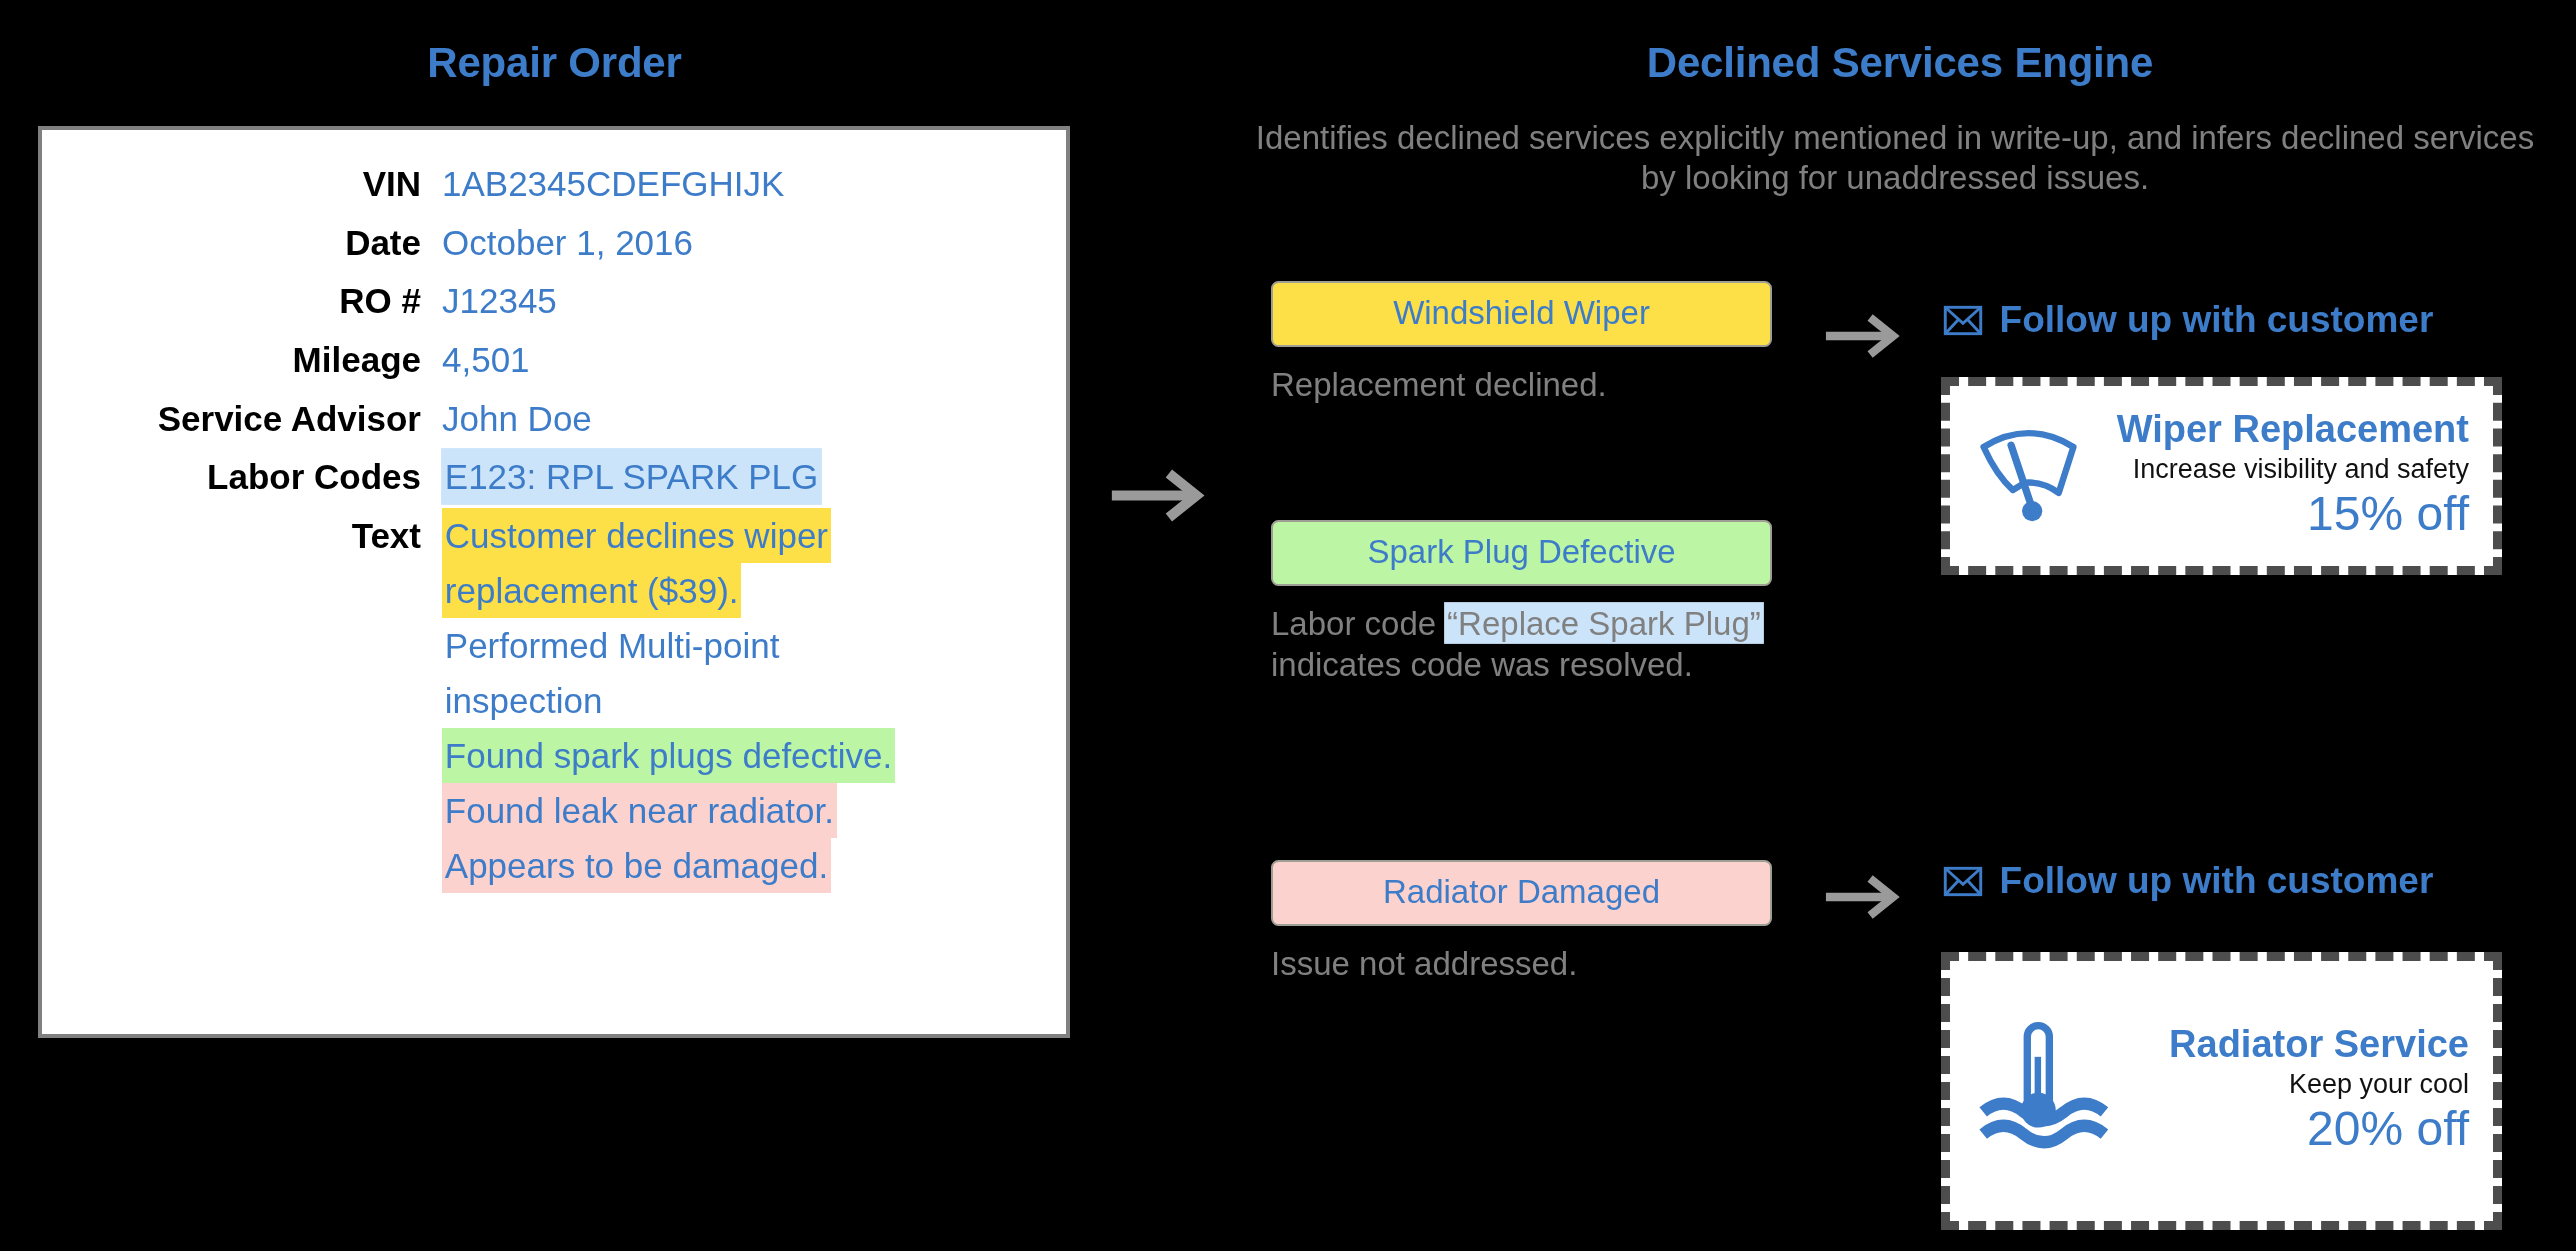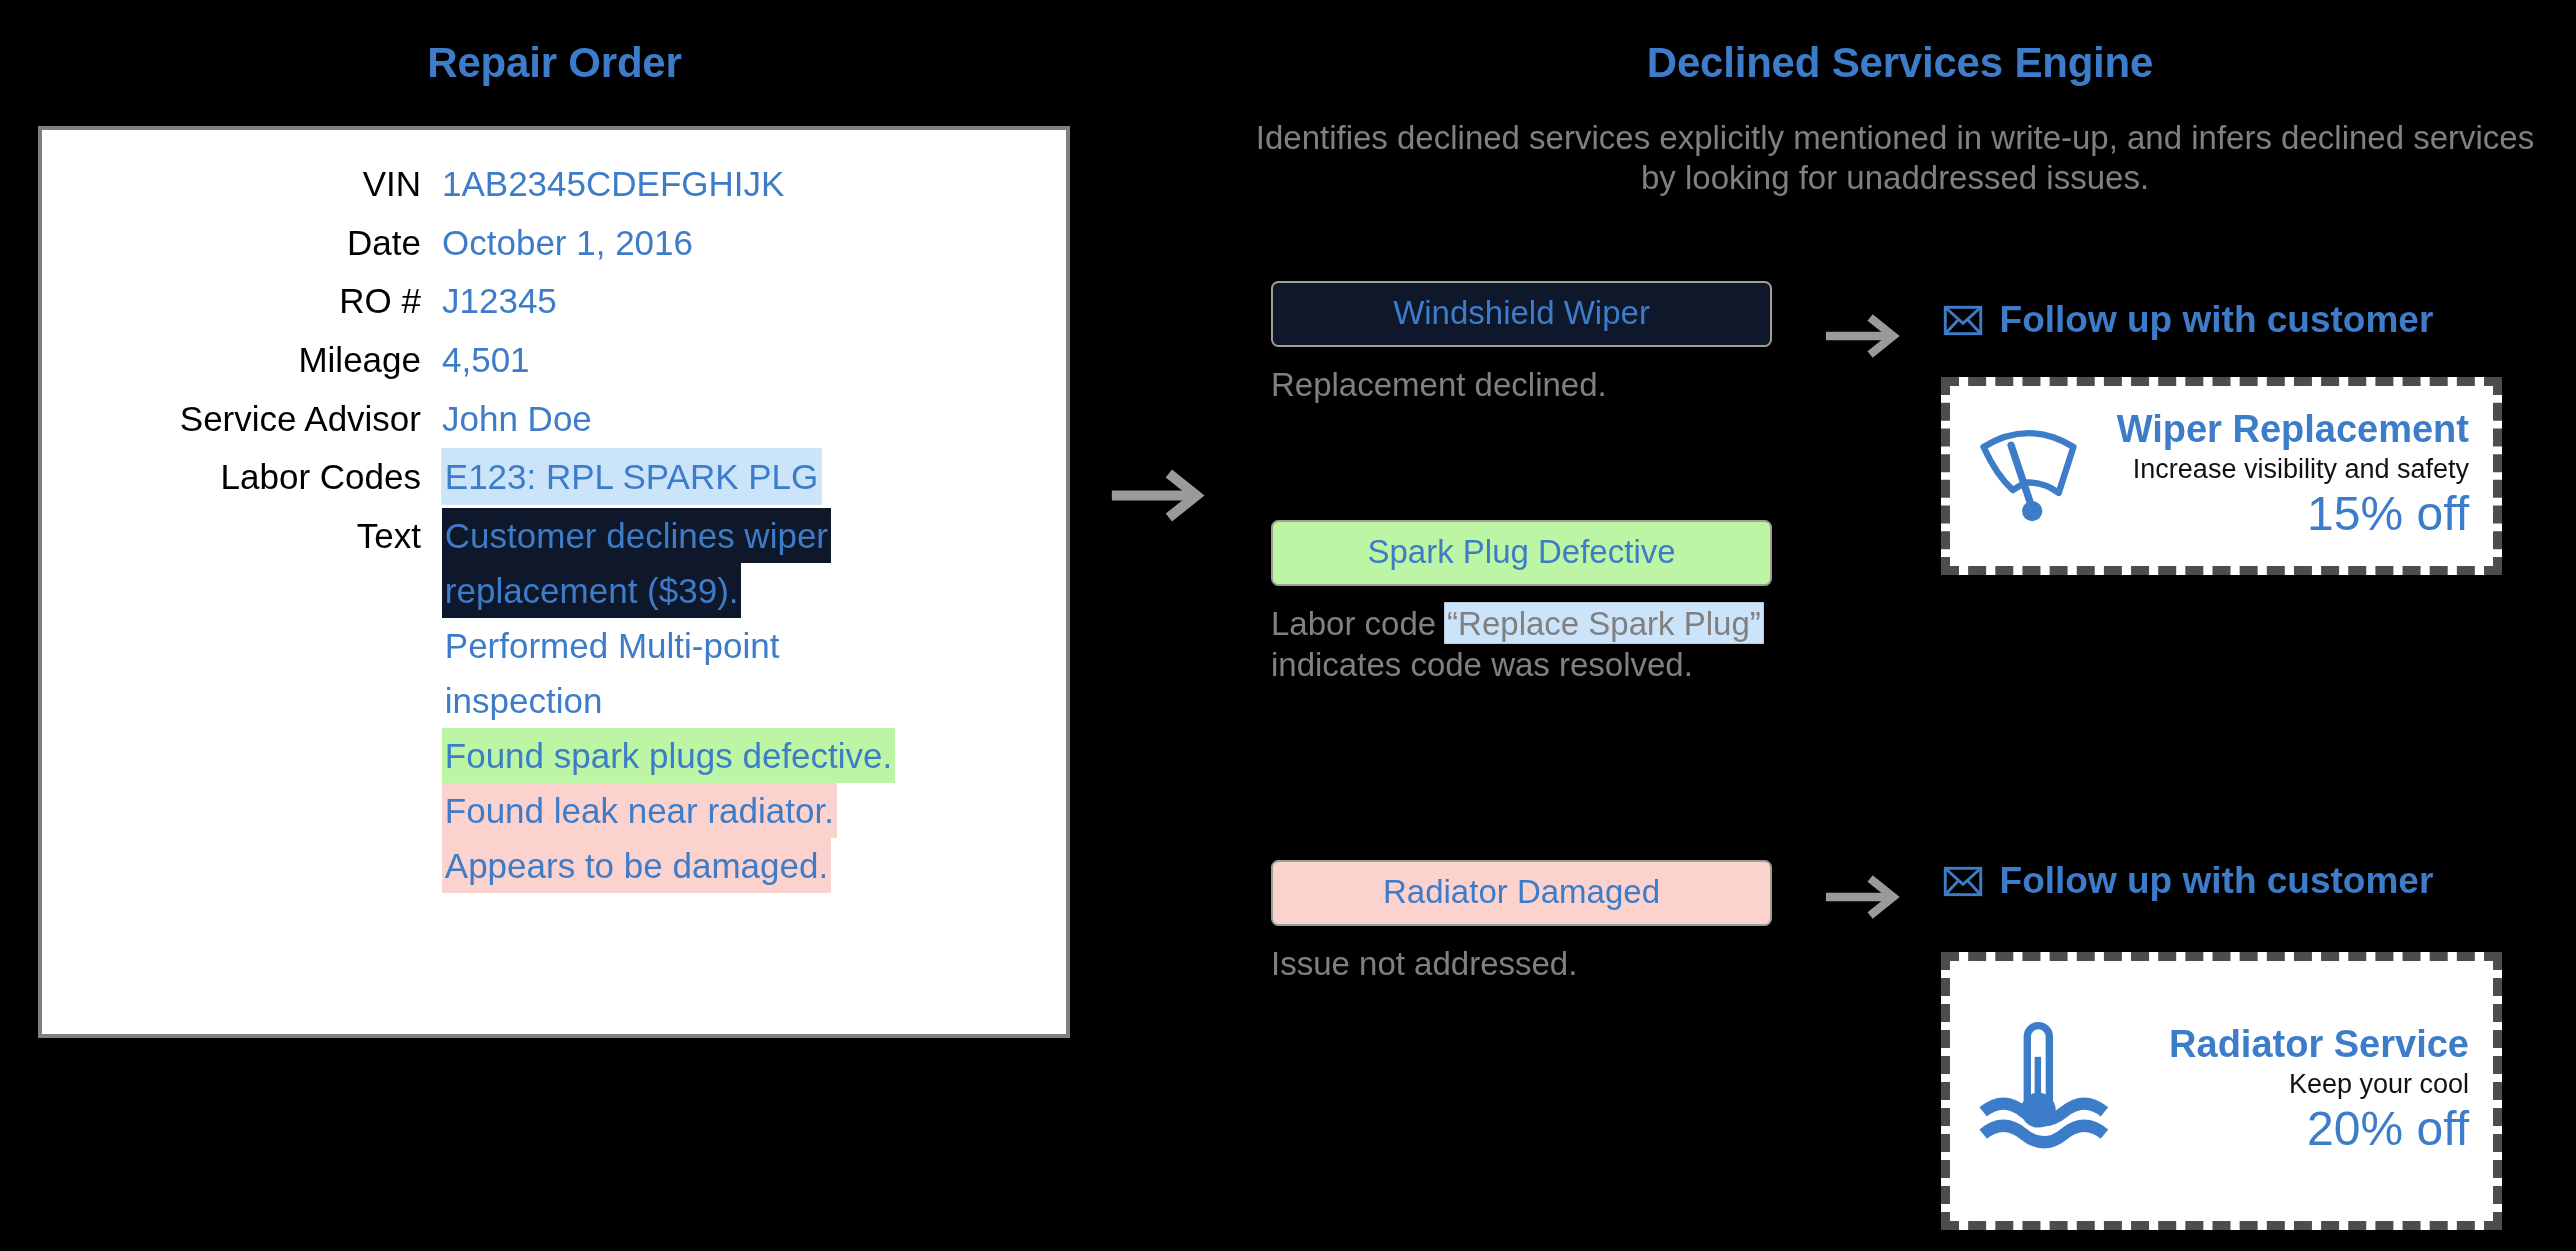--- a/index.html
+++ b/index.html
@@ -52,30 +52,31 @@
     margin-bottom: 3.7px;
   }
   .ro-label {
     width: 379px;
     text-align: right;
     color: #000000;
     font-size: 35px;
     line-height: 55px;
     padding-right: 0;
     white-space: nowrap;
+    font-weight: bold;
   }
   .ro-value {
     margin-left: 21px;
     color: #3d7cc9;
     font-size: 35px;
     line-height: 55px;
     max-width: 589px;
   }
   .hl-blue   { background: #cce4fa; box-shadow: 0 0 0 0.9px #cce4fa; }
-  .hl-yellow { background: #0f172a; }
+  .hl-yellow { background: #fde047; }
   .hl-green  { background: #bcf5a3; }
   .hl-pink   { background: #fbd2ce; }
 
   .text-block { display: block; }
   .text-line  { display: block; width: max-content; padding: 0 2.8px; }
   .text-line.plain { background: transparent; }
 
   
   #center-arrow {
     position: absolute;

